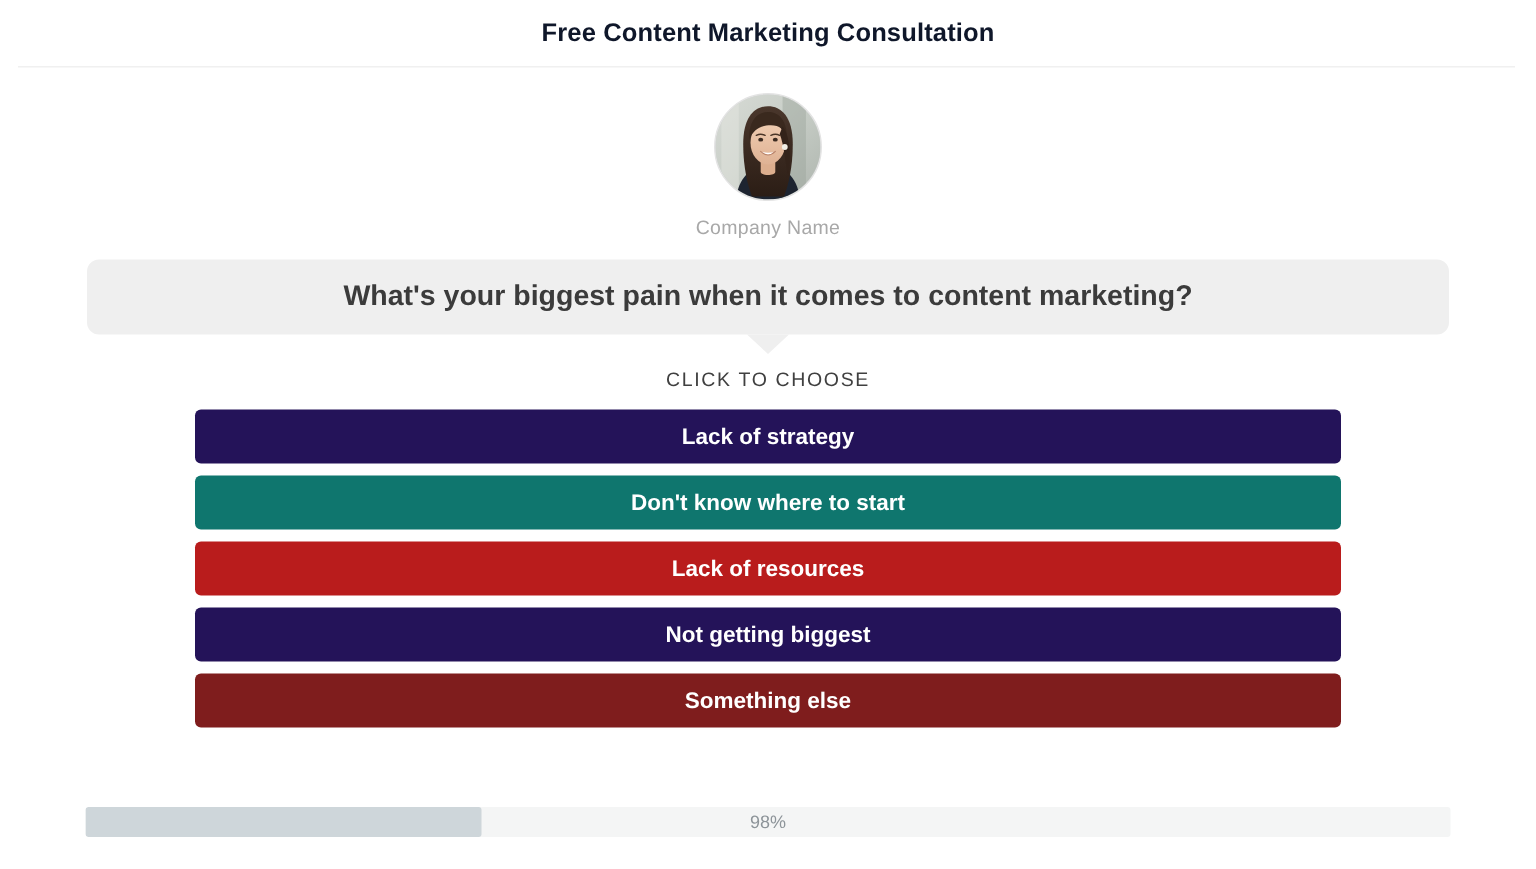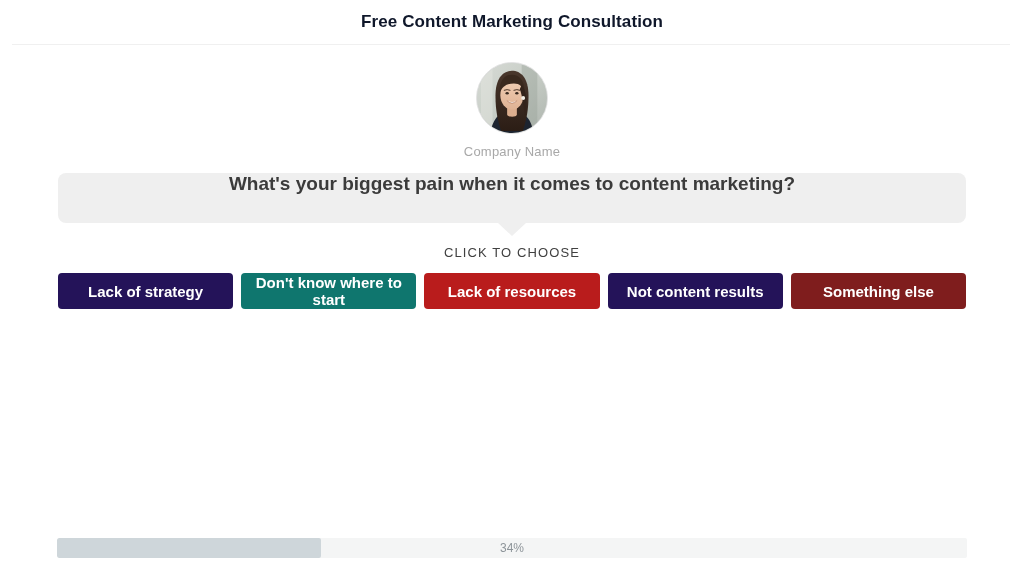--- a/index.html
+++ b/index.html
@@ -71,20 +71,21 @@
     position: relative;
     width: 908px;
     margin-left: auto;
     margin-right: auto;
   }
   .question-bubble {
     background: #efefef;
     border-radius: 8px;
     height: 50px;
     display: flex;
+    align-items: center;
     justify-content: center;
     padding: 0 40px;
     box-sizing: border-box;
   }
   .question-text {
     font-size: 19px;
     font-weight: bold;
     color: #3b3b3b;
     text-align: center;
     line-height: 1.2;
@@ -106,25 +107,25 @@
     margin-top: 22px;
     text-align: center;
     font-size: 13px;
     letter-spacing: 1.1px;
     color: #404040;
   }
 
   
   .answers {
     margin-top: 13px;
-    width: 908px;
+    width: 764px;
     margin-left: auto;
     margin-right: auto;
     display: flex;
-    flex-direction: row;
+    flex-direction: column;
     gap: 8px;
   }
   .answer-button {
     height: 36px;
     background: #241359;
     border-radius: 4px;
     display: flex;
     align-items: center;
     justify-content: center;
     color: #ffffff;
@@ -234,22 +235,22 @@
   </div>
   <div class="bubble-tail"></div>
 </div>
 
 <div class="click-to-choose">CLICK TO CHOOSE</div>
 
 <div class="answers">
   <button class="answer-button" style="background: rgb(36, 19, 89);">Lack of strategy</button>
   <button class="answer-button" style="background: #0f766e;">Don't know where to start</button>
   <button class="answer-button" style="background: #b91c1c;">Lack of resources</button>
-  <button class="answer-button" style="background: rgb(36, 19, 89);">Not content results</button>
+  <button class="answer-button" style="background: rgb(36, 19, 89);">Not getting biggest</button>
   <button class="answer-button" style="background: #7f1d1d;">Something else</button>
 </div>
 
 <div class="progress-wrap">
   <div class="progress-track" style="background: rgb(244, 245, 245);">
     <div class="progress-fill" style="width: 29%; background: rgb(206, 214, 218);"></div>
   </div>
-  <div class="progress-label">34%</div>
+  <div class="progress-label">98%</div>
 </div>
 
 </body></html>

